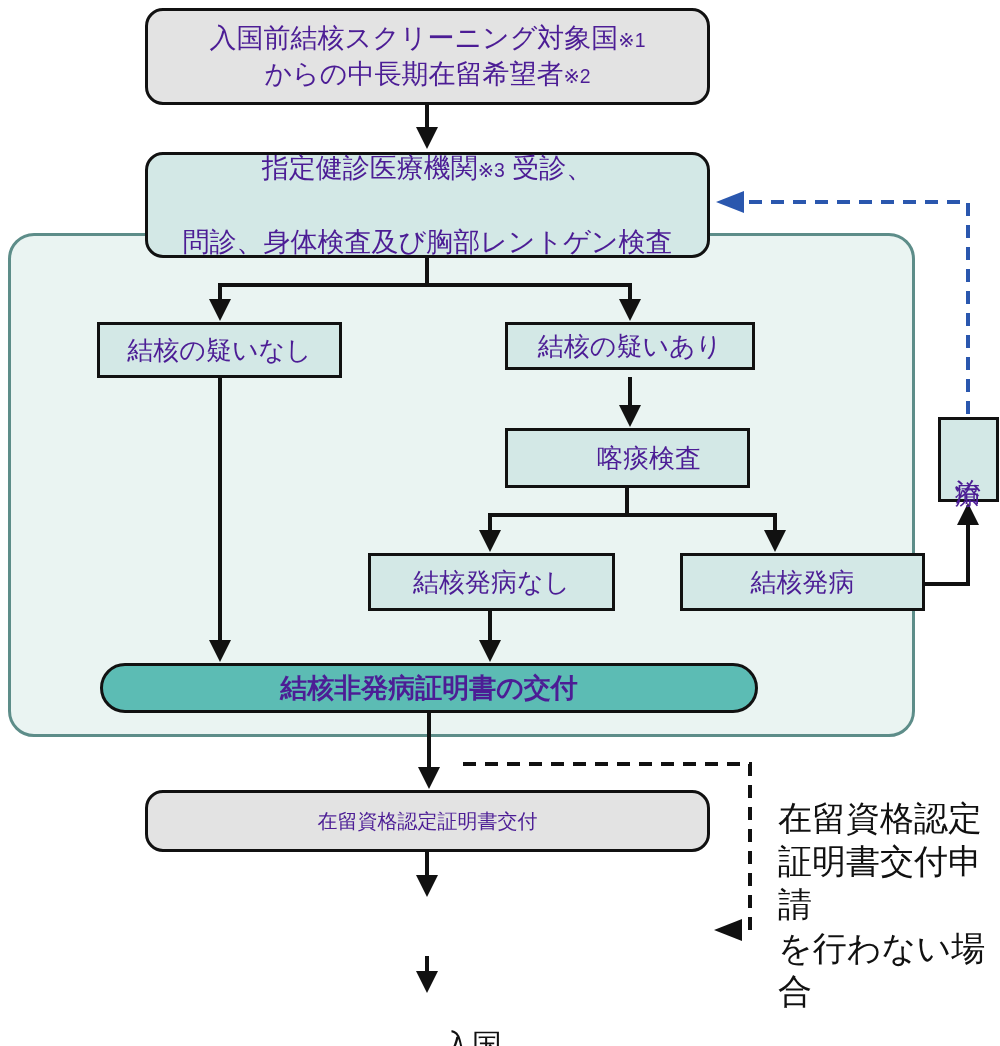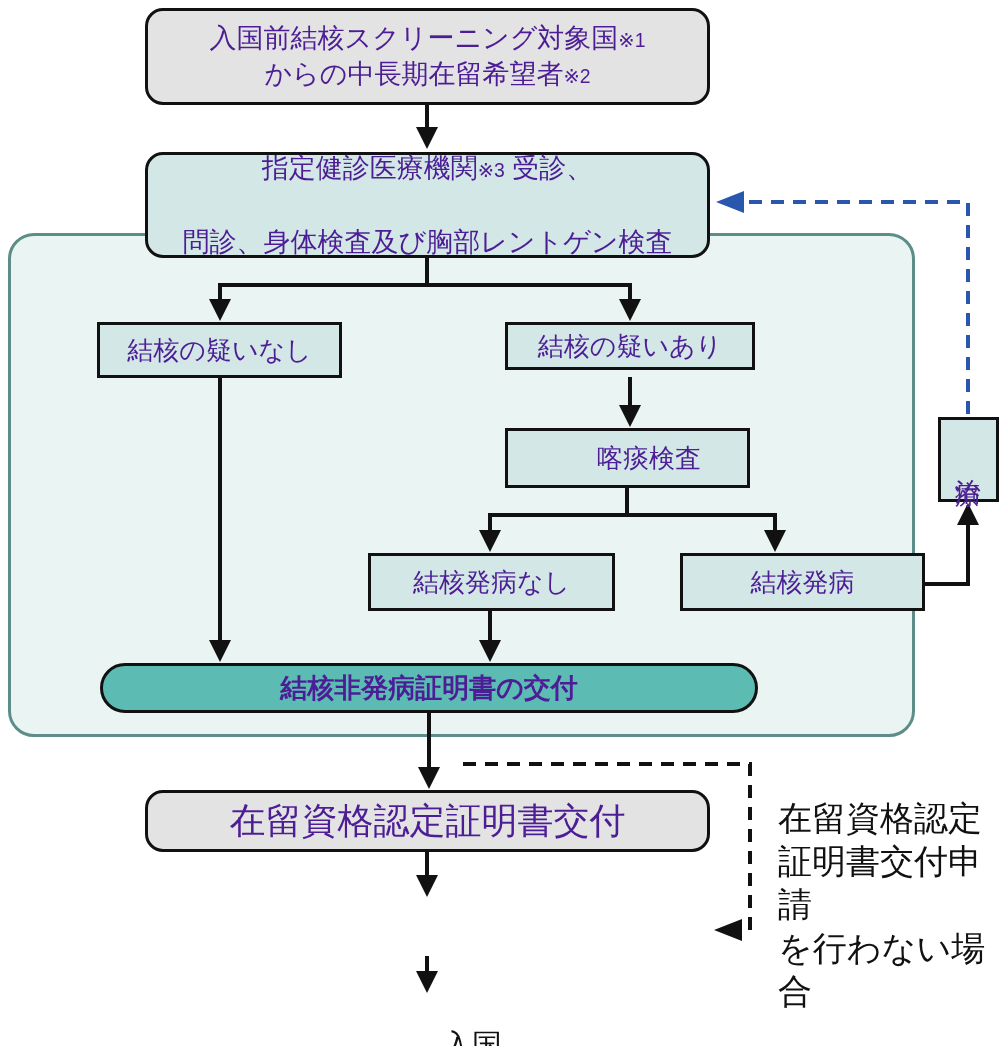--- a/index.html
+++ b/index.html
@@ -36,21 +36,21 @@
   #start{left:145px;top:8px;width:565px;height:97px;font-size:27px;line-height:1.32;}
   #screening{left:145px;top:152px;width:565px;height:106px;font-size:27px;line-height:1.34;}
   #no-suspicion{left:97px;top:322px;width:245px;height:56px;font-size:26px;}
   #suspicion{left:505px;top:322px;width:250px;height:48px;font-size:26px;}
   #sputum{left:505px;top:428px;width:245px;height:60px;font-size:26px;padding-left:43px;}
   #no-onset{left:368px;top:553px;width:247px;height:58px;font-size:26px;}
   #onset{left:655px;top:553px;width:245px;height:58px;font-size:26px;margin-left:25px;}
   #treatment{left:938px;top:417px;width:61px;height:85px;font-size:26px;}
   .vert{writing-mode:vertical-rl;letter-spacing:2px;}
   #certificate{left:100px;top:663px;width:658px;height:50px;font-size:27px;}
-  #coe{left:145px;top:790px;width:565px;height:62px;font-size:36px;}
+  #coe{left:145px;top:790px;width:565px;height:62px;font-size:20px;}
   #visa{left:145px;top:898px;width:565px;height:59px;font-size:27px;}
   #entry{left:352px;top:993px;width:150px;font-size:30px;text-align:right;margin-top:32px;}
   #annotation{left:778px;top:797px;width:220px;font-size:34px;line-height:1.27;text-align:left;z-index:2;}
   .note{font-size:0.72em;}
 </style>
 </head>
 <body>
 
 <div id="canvas">
 

